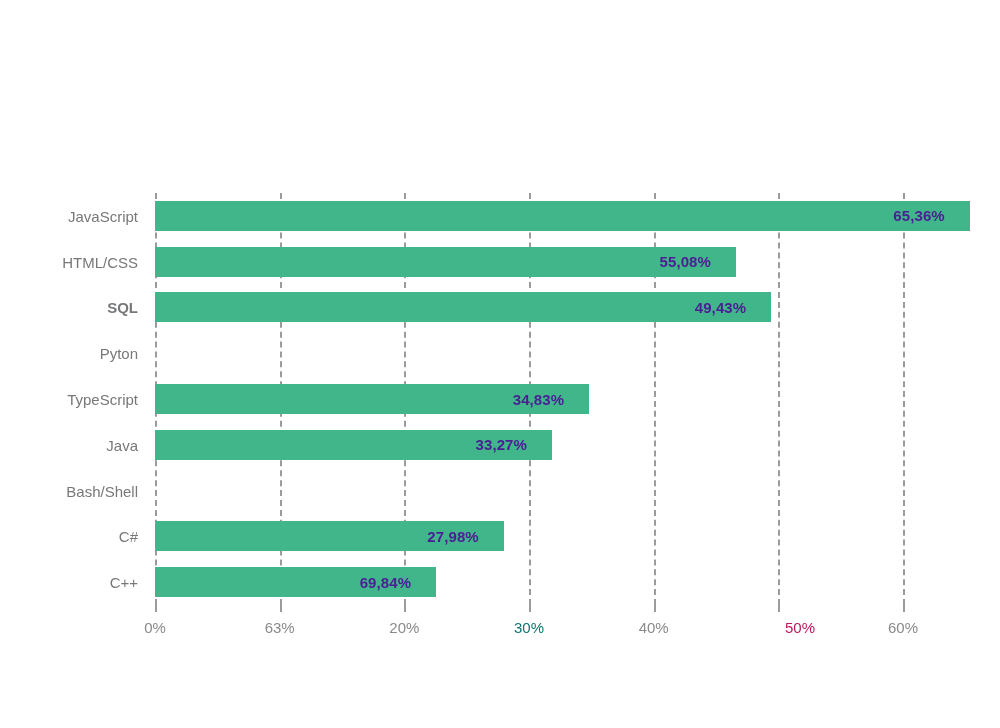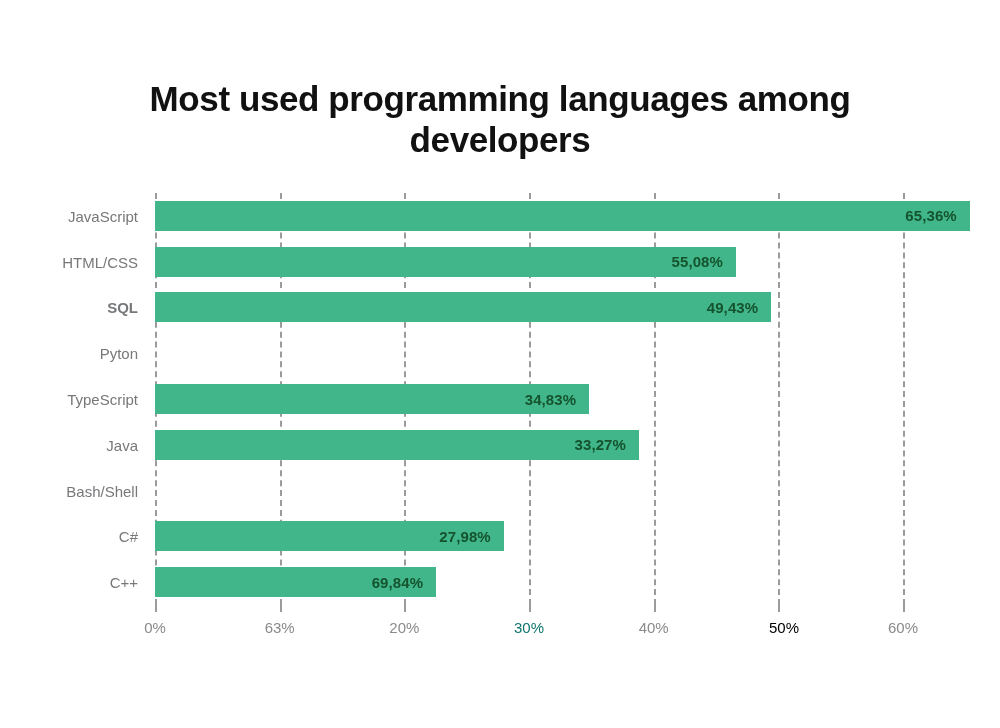--- a/index.html
+++ b/index.html
@@ -76,24 +76,24 @@
     top: 0;
     height: 30px;
     background: #41b68a;
     box-sizing: border-box;
     display: flex;
     align-items: center;
     justify-content: flex-end;
   }
 
   .bar-value {
-    color: #14532d;
+    color: #4c1d95;
     font-size: 15px;
     font-weight: bold;
-    padding-right: 13px;
+    padding-right: 25px;
     white-space: nowrap;
     letter-spacing: 0.1px;
   }
 
   
   .cat-label {
     position: absolute;
     right: 0;
     width: 120px;
     text-align: right;
@@ -131,21 +131,20 @@
     color: #8a8a8a;
     transform: translateX(-50%);
     white-space: nowrap;
   }
 </style>
 </head>
 <body>
 
 <div id="chart-figure">
 
-  <div id="chart-title">Most used programming languages among developers</div>
 
   <div id="y-axis-labels">
     <div class="cat-label" style="top: 14.8889px; color: rgb(119, 120, 122);">JavaScript</div>
     <div class="cat-label" style="top: 60.6667px; color: rgb(119, 120, 122);">HTML/CSS</div>
     <div class="cat-label" style="top: 106.444px; color: rgb(119, 120, 122); font-weight: bold;">SQL</div>
     <div class="cat-label" style="top: 152.222px; color: rgb(119, 120, 122);">Pyton</div>
     <div class="cat-label" style="top: 198px; color: rgb(119, 120, 122);">TypeScript</div>
     <div class="cat-label" style="top: 243.778px; color: rgb(119, 120, 122);">Java</div>
     <div class="cat-label" style="top: 289.556px; color: rgb(119, 120, 122);">Bash/Shell</div>
     <div class="cat-label" style="top: 335.333px; color: rgb(119, 120, 122);">C#</div>
@@ -177,21 +176,21 @@
           <div class="bar" style="width: 616.227px; background: rgb(65, 182, 138);">
             <span class="bar-value">49,43%</span>
           </div>
         </div>
         <div class="bar-row" style="top: 191px;">
           <div class="bar" style="width: 434.214px; background: rgb(65, 182, 138);">
             <span class="bar-value">34,83%</span>
           </div>
         </div>
         <div class="bar-row" style="top: 236.778px;">
-          <div class="bar" style="width: 484px; background: rgb(65, 182, 138);">
+          <div class="bar" style="width: 397px; background: rgb(65, 182, 138);">
             <span class="bar-value">33,27%</span>
           </div>
         </div>
         <div class="bar-row" style="top: 328.333px;">
           <div class="bar" style="width: 348.817px; background: rgb(65, 182, 138);">
             <span class="bar-value">27,98%</span>
           </div>
         </div>
         <div class="bar-row" style="top: 374.111px;">
           <div class="bar" style="width: 281.123px; background: rgb(65, 182, 138);">
@@ -206,18 +205,18 @@
       <div class="xtick-label" style="left: 0px; color: rgb(138, 138, 138);">0%</div>
       <div class="xtick-mark" style="left: 124.667px;"></div>
       <div class="xtick-label" style="left: 124.667px; color: rgb(138, 138, 138);">63%</div>
       <div class="xtick-mark" style="left: 249.333px;"></div>
       <div class="xtick-label" style="left: 249.333px; color: rgb(138, 138, 138);">20%</div>
       <div class="xtick-mark" style="left: 374px;"></div>
       <div class="xtick-label" style="left: 374px; color: #0f766e;">30%</div>
       <div class="xtick-mark" style="left: 498.667px;"></div>
       <div class="xtick-label" style="left: 498.667px; color: rgb(138, 138, 138);">40%</div>
       <div class="xtick-mark" style="left: 623.333px;"></div>
-      <div class="xtick-label" style="left: 629px; color: #000000;">50%</div>
+      <div class="xtick-label" style="left: 645px; color: #be185d;">50%</div>
       <div class="xtick-mark" style="left: 748px;"></div>
       <div class="xtick-label" style="left: 748px; color: rgb(138, 138, 138);">60%</div>
     </div>
 
 </div>
 
 </body></html>

